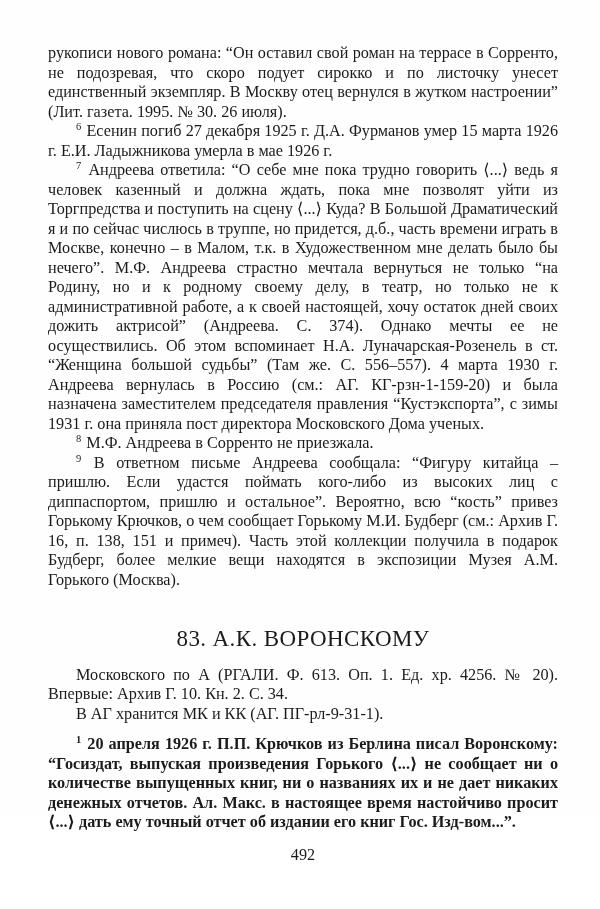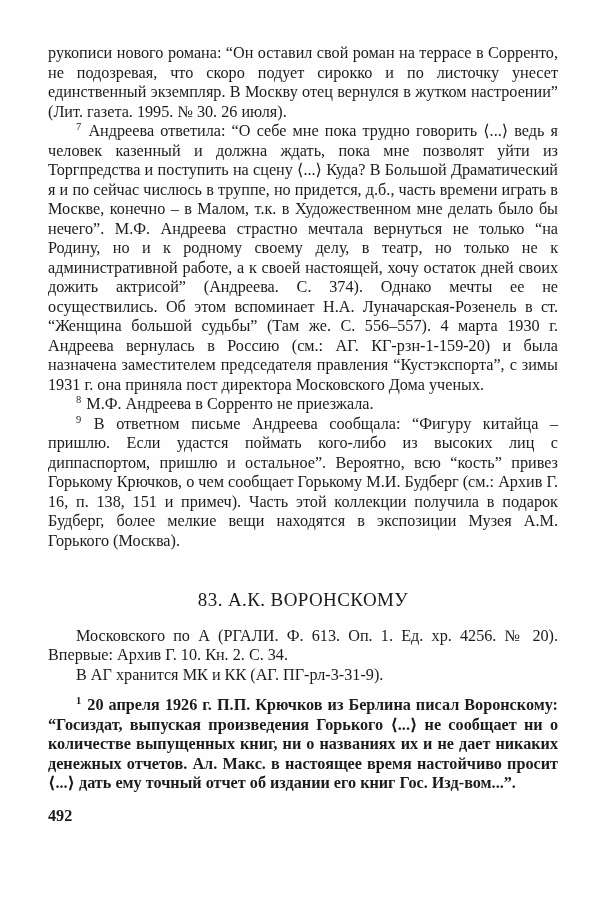--- a/index.html
+++ b/index.html
@@ -41,38 +41,40 @@
     vertical-align: super;
     letter-spacing: 1px;
   }
   .it {
   }
   .letter-heading {
     margin: 39px 0 17px 0;
     text-align: center;
     text-indent: 0;
     font-weight: normal;
-    font-size: 19px;
+    font-size: 23px;
     letter-spacing: 0.4px;
   }
   .page-number {
     margin-top: 13px;
-    font-weight: bold;
+    text-align: center;
+    font-weight: normal;
   }
 </style>
 </head>
 <body>
 
 <div class="book-page">
   <div id="notes-section">
       <p class="para"><span>рукописи нового романа: “Он оставил свой роман на террасе в Сорренто, не подозревая, что скоро подует сирокко и по листочку унесет единственный экземпляр. В Москву отец вернулся в жутком настроении” (Лит. газета. 1995. № 30. 26 июля).</span></p>
+      <p class="para indent"><sup class="fn-mark">6</sup> <span>Есенин погиб 27 декабря 1925 г. Д.А. Фурманов умер 15 марта 1926 г. Е.И. Ладыжникова умерла в мае 1926 г.</span></p>
       <p class="para indent"><sup class="fn-mark">7</sup> <span>Андреева ответила: “О себе мне пока трудно говорить ⟨...⟩ ведь я человек казенный и должна ждать, пока мне позволят уйти из Торгпредства и поступить на сцену ⟨...⟩ Куда? В Большой Драматический я и по сейчас числюсь в труппе, но придется, д.б., часть времени играть в Москве, конечно – в Малом, т.к. в Художественном мне делать было бы нечего”. М.Ф. Андреева страстно мечтала вернуться не только “на Родину, но и к родному своему делу, в театр, но только не к административной работе, а к своей настоящей, хочу остаток дней своих дожить актрисой” (</span><span class="it">Андреева</span><span>. С. 374). Однако мечты ее не осуществились. Об этом вспоминает Н.А. Луначарская-Розенель в ст. “Женщина большой судьбы” (Там же. С. 556–557). 4 марта 1930 г. Андреева вернулась в Россию (см.: </span><span class="it">АГ</span><span>. КГ-рзн-1-159-20) и была назначена заместителем председателя правления “Кустэкспорта”, с зимы 1931 г. она приняла пост директора Московского Дома ученых.</span></p>
       <p class="para indent"><sup class="fn-mark">8</sup> <span>М.Ф. Андреева в Сорренто не приезжала.</span></p>
       <p class="para indent"><sup class="fn-mark">9</sup> <span>В ответном письме Андреева сообщала: “Фигуру китайца – пришлю. Если удастся поймать кого-либо из высоких лиц с диппаспортом, пришлю и остальное”. Вероятно, всю “кость” привез Горькому Крючков, о чем сообщает Горькому М.И. Будберг (см.: </span><span class="it">Архив Г. 16</span><span>, п. 138, 151 и примеч). Часть этой коллекции получила в подарок Будберг, более мелкие вещи находятся в экспозиции Музея А.М. Горького (Москва).</span></p>
     </div>
   <p class="para letter-heading">83. А.К. ВОРОНСКОМУ</p>
   <div id="letter-section">
       <p class="para indent"><span>Московского по </span><span class="it">А</span><span> (</span><span class="it">РГАЛИ</span><span>. Ф. 613. Оп. 1. Ед. хр. 4256. № 20). Впервые: </span><span class="it">Архив Г. 10</span><span>. Кн. 2. С. 34.</span></p>
-      <p class="para indent"><span>В </span><span class="it">АГ</span><span> хранится </span><span class="it">МК</span><span> и </span><span class="it">КК</span><span> (</span><span class="it">АГ</span><span>. ПГ-рл-3-31-9).</span></p>
+      <p class="para indent"><span>В </span><span class="it">АГ</span><span> хранится </span><span class="it">МК</span><span> и </span><span class="it">КК</span><span> (</span><span class="it">АГ</span><span>. ПГ-рл-9-31-1).</span></p>
       <p class="para indent space-before"><sup class="fn-mark">1</sup> <span>20 апреля 1926 г. П.П. Крючков из Берлина писал Воронскому: “Госиздат, выпуская произведения Горького ⟨...⟩ не сообщает ни о количестве выпущенных книг, ни о названиях их и не дает никаких денежных отчетов. Ал. Макс. в настоящее время настойчиво просит ⟨...⟩ дать ему точный отчет об издании его книг Гос. Изд-вом...”.</span></p>
     </div>
   <p class="para page-number">492</p>
 </div>
 
 </body></html>

